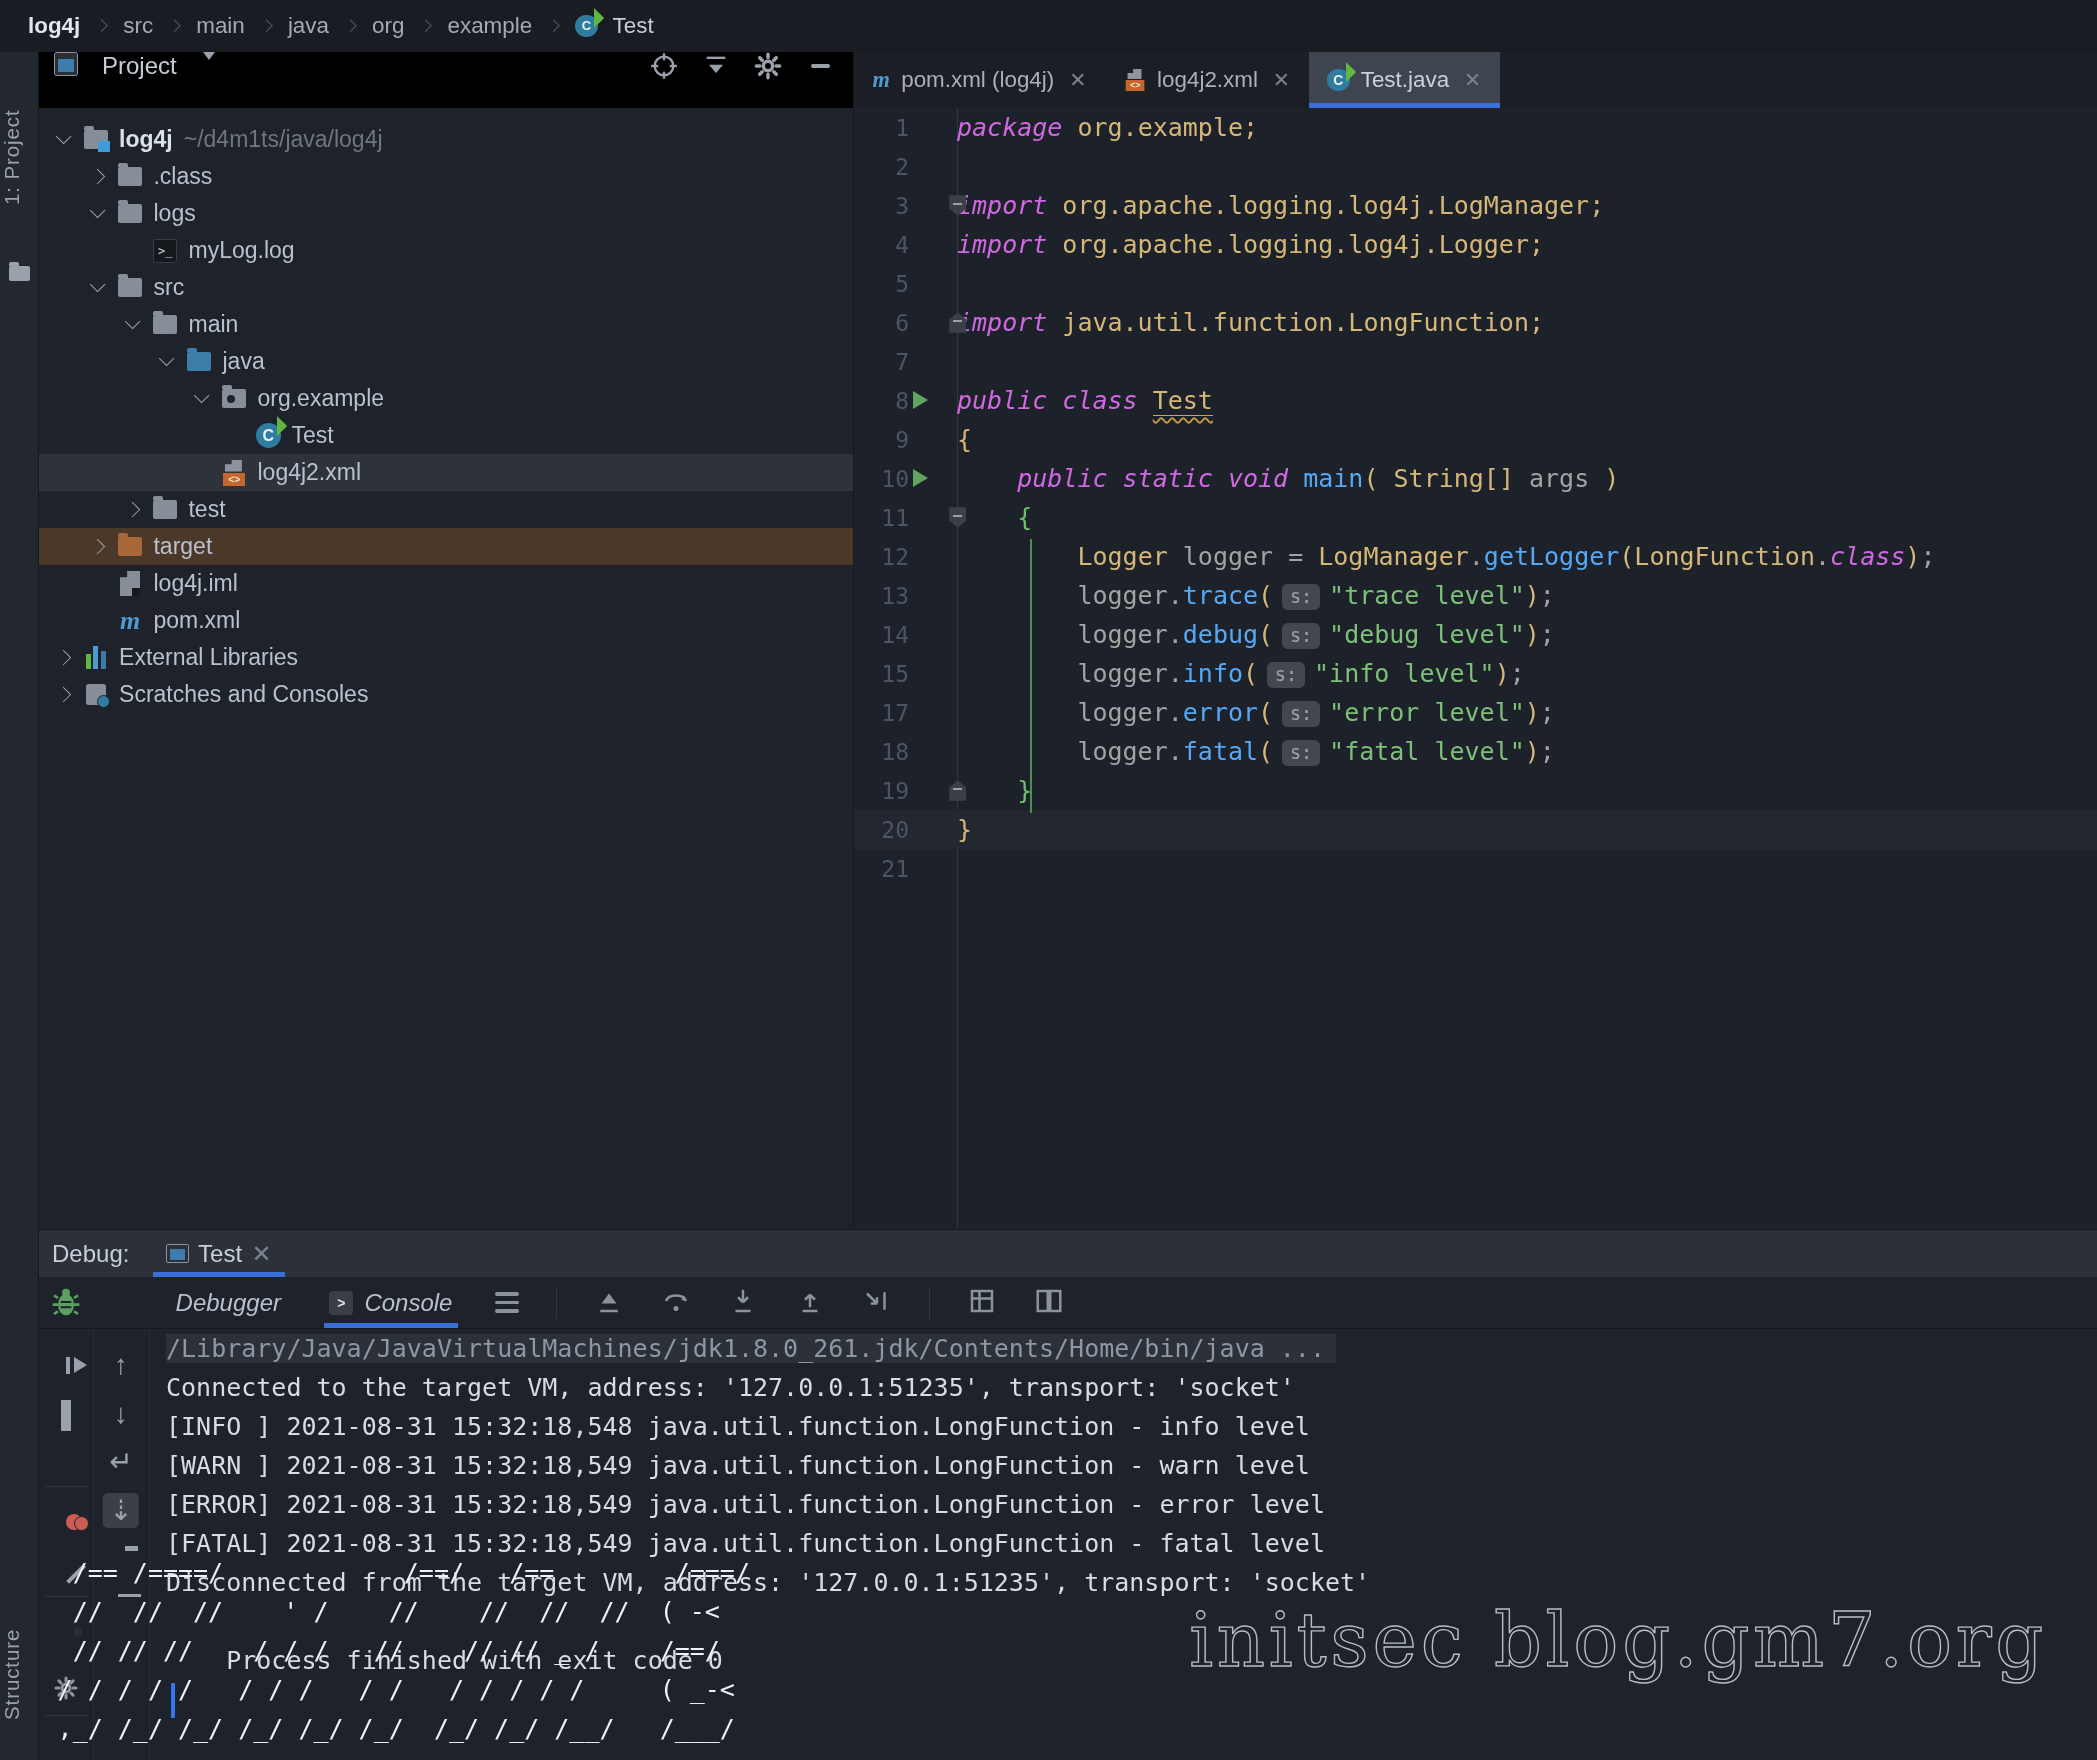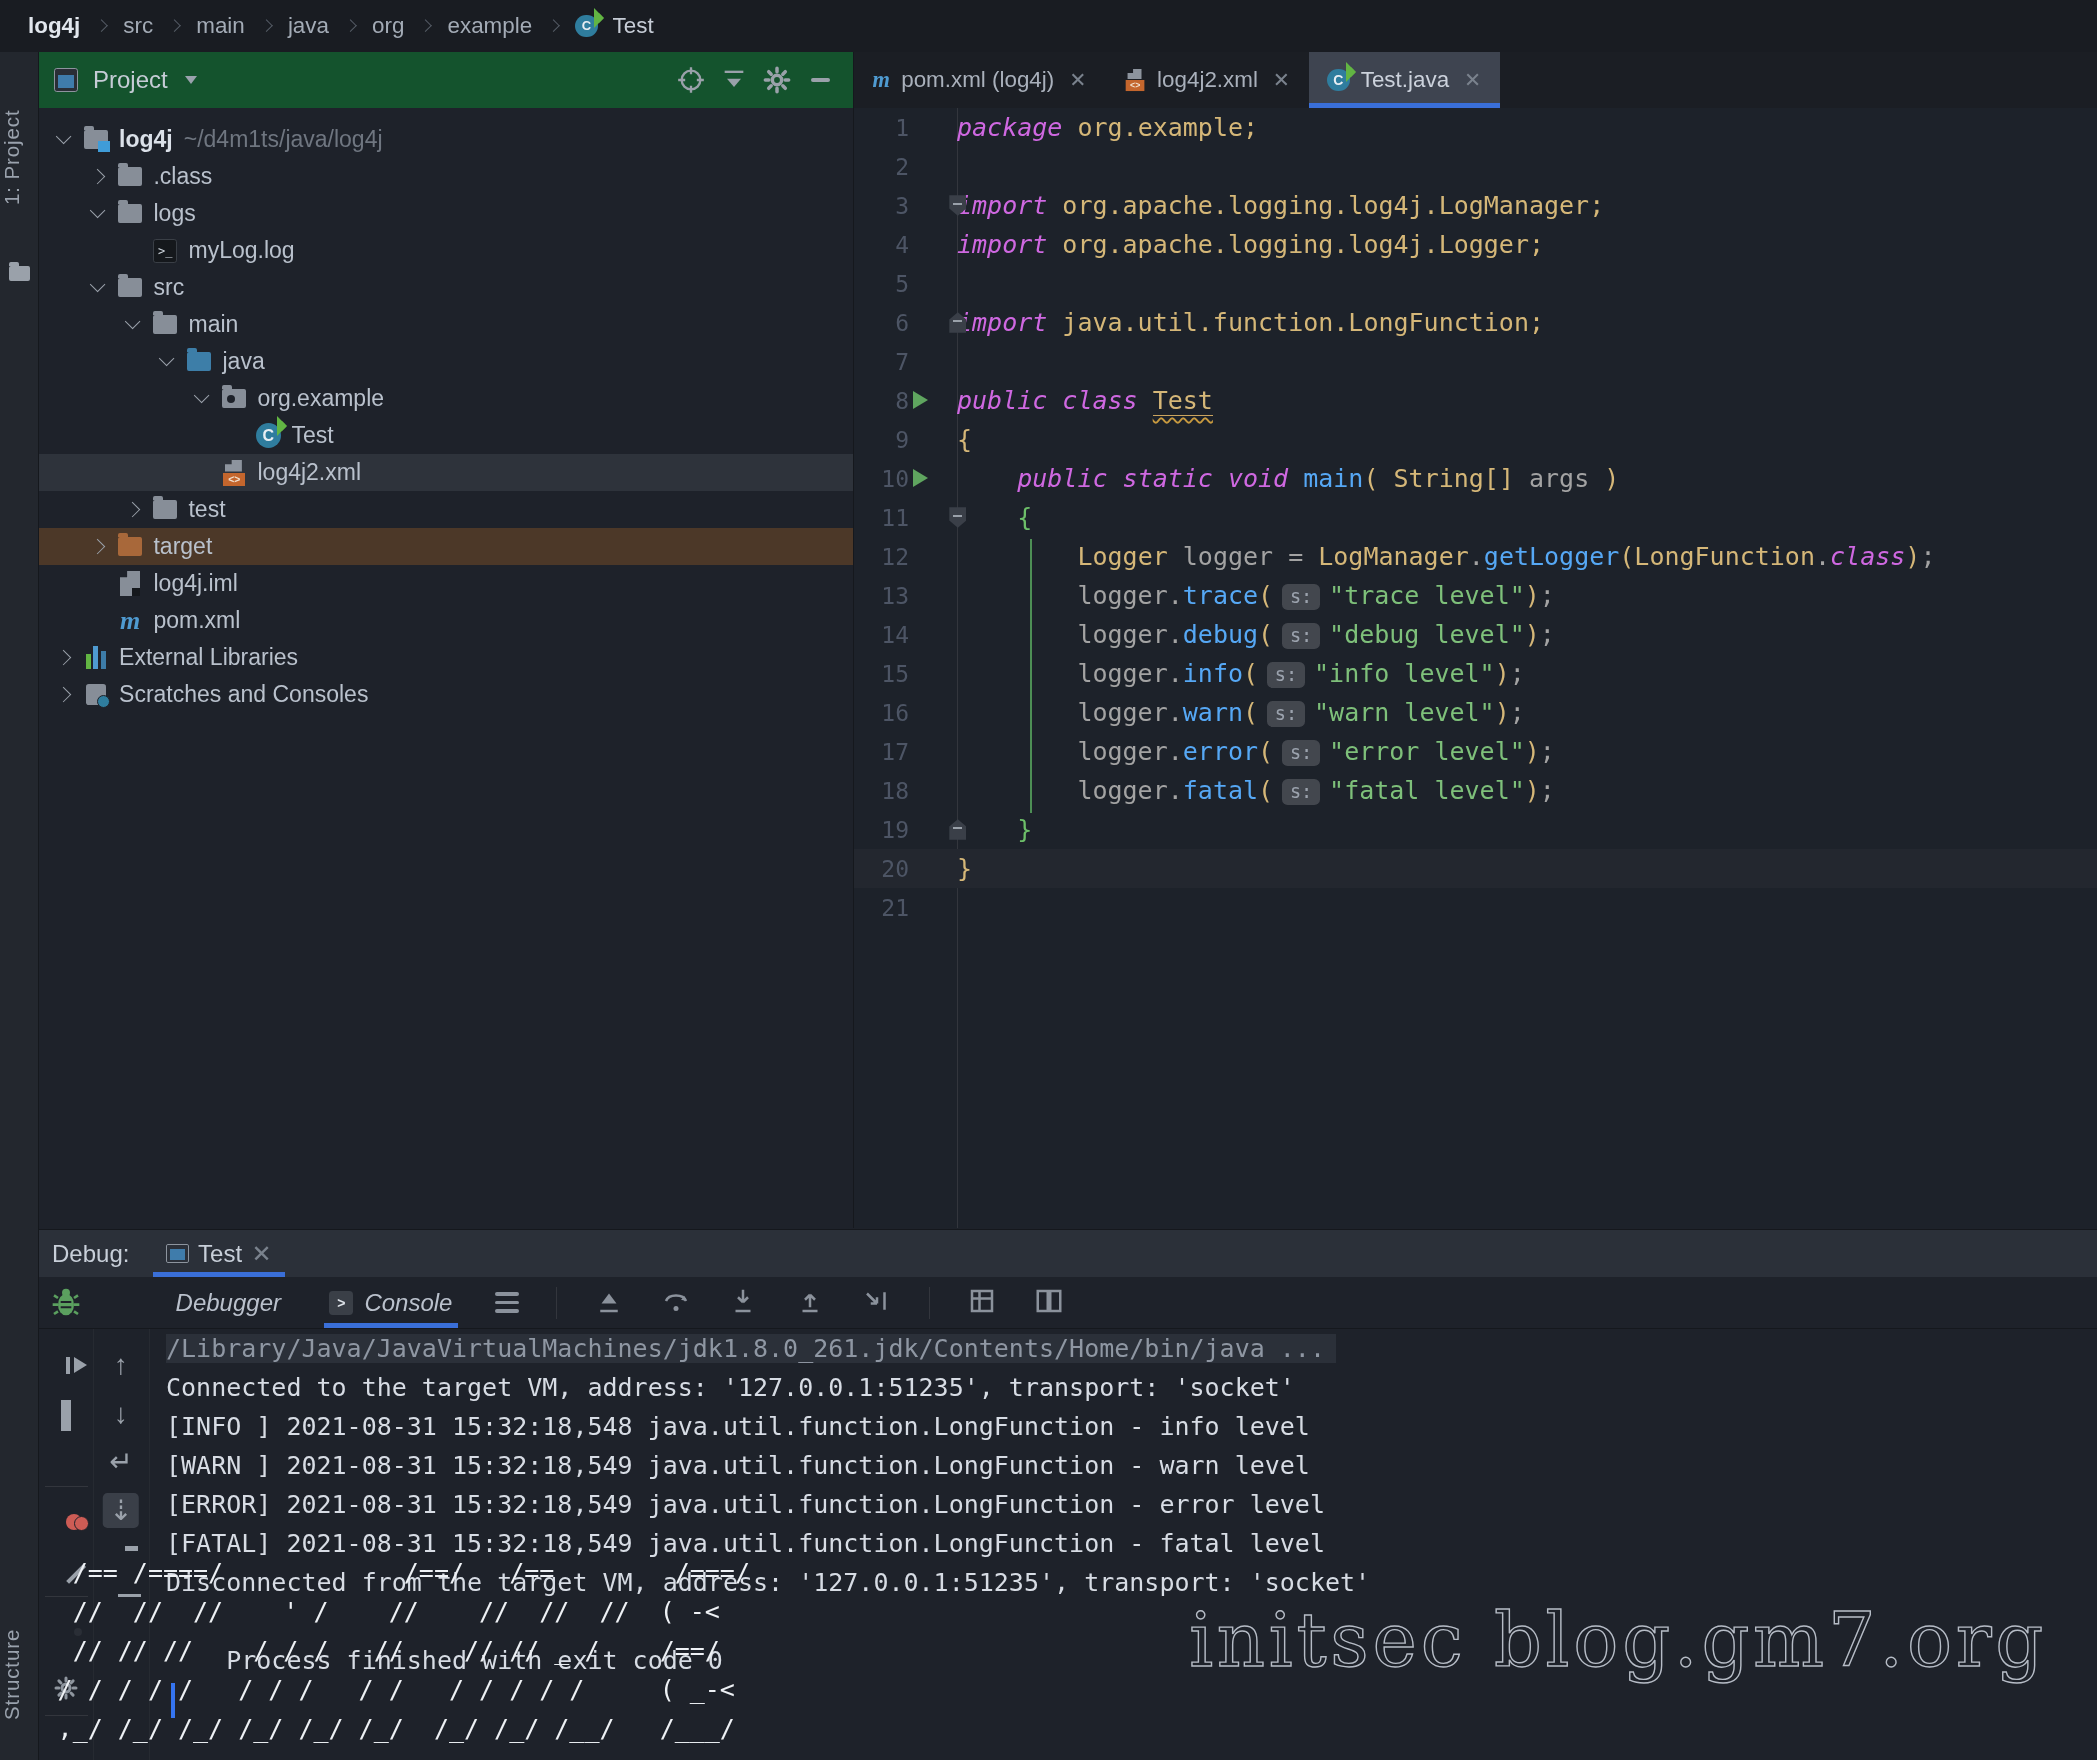--- a/index.html
+++ b/index.html
@@ -25,21 +25,21 @@
   .vtop{top:17px;height:177px;}
   .vbottom{top:1529px;height:186px;}
   .stripe-folder{position:absolute;left:9.3px;top:214px;width:20.5px;height:15px;background:#9aa1aa;
                  border-radius:1.9px;}
   .stripe-folder:before{content:"";position:absolute;left:0;top:-3.7px;width:9.3px;height:3.7px;
                  background:#9aa1aa;border-radius:1.9px 1.9px 0 0;}
 
   
   .project{position:absolute;left:39px;top:52px;width:815px;height:1176px;background:#1e222a;
            border-right:1.9px solid #15181d;}
-  .phead{height:56px;background:#14532d;display:flex;align-items:center;padding:0 18.6px 0 15px;gap:15px;}
+  .phead{height:56px;background:#000000;display:flex;padding:0 18.6px 0 15px;gap:24px;}
   .pico{width:24px;height:24px;border:1.9px solid #8d949e;border-radius:2.8px;background:#2a2e36;position:relative;}
   .pico:after{content:"";position:absolute;left:2.8px;top:5.6px;right:2.8px;bottom:2.8px;background:#3f7cab;}
   .ptitle{font-size:24px;color:#c6ccd6;}
   .caret-down{width:0;height:0;border-left:6.5px solid transparent;border-right:6.5px solid transparent;
               border-top:8.4px solid #9aa2ad;margin-left:1.9px;}
   .phead .spacer{flex:1;}
   .hicon{width:28px;height:28px;display:flex;align-items:center;justify-content:center;color:#9aa1aa;}
   .minus-ico{width:18.6px;height:3.7px;background:#9aa1aa;border-radius:1.9px;}
 
   .tree{padding-top:13px;position:relative;}
@@ -471,25 +471,20 @@
           <span class="lnum mono">14</span>
           <span class="lmark"></span>
           <span class="lcode mono"><span class="sp">        logger.</span><span class="sm">debug</span><span class="sb1">(</span><span class="shint">s:</span><span class="ss">"debug level"</span><span class="sb1">)</span><span class="sp">;</span></span>
         </div>
         <div class="codeline">
           <span class="lnum mono">15</span>
           <span class="lmark"></span>
           <span class="lcode mono"><span class="sp">        logger.</span><span class="sm">info</span><span class="sb1">(</span><span class="shint">s:</span><span class="ss">"info level"</span><span class="sb1">)</span><span class="sp">;</span></span>
         </div>
         <div class="codeline">
-          <span class="lnum mono">16</span>
-          <span class="lmark"></span>
-          <span class="lcode mono"><span class="sp">        logger.</span><span class="sm">warn</span><span class="sb1">(</span><span class="shint">s:</span><span class="ss">"warn level"</span><span class="sb1">)</span><span class="sp">;</span></span>
-        </div>
-        <div class="codeline">
           <span class="lnum mono">17</span>
           <span class="lmark"></span>
           <span class="lcode mono"><span class="sp">        logger.</span><span class="sm">error</span><span class="sb1">(</span><span class="shint">s:</span><span class="ss">"error level"</span><span class="sb1">)</span><span class="sp">;</span></span>
         </div>
         <div class="codeline">
           <span class="lnum mono">18</span>
           <span class="lmark"></span>
           <span class="lcode mono"><span class="sp">        logger.</span><span class="sm">fatal</span><span class="sb1">(</span><span class="shint">s:</span><span class="ss">"fatal level"</span><span class="sb1">)</span><span class="sp">;</span></span>
         </div>
         <div class="codeline">

